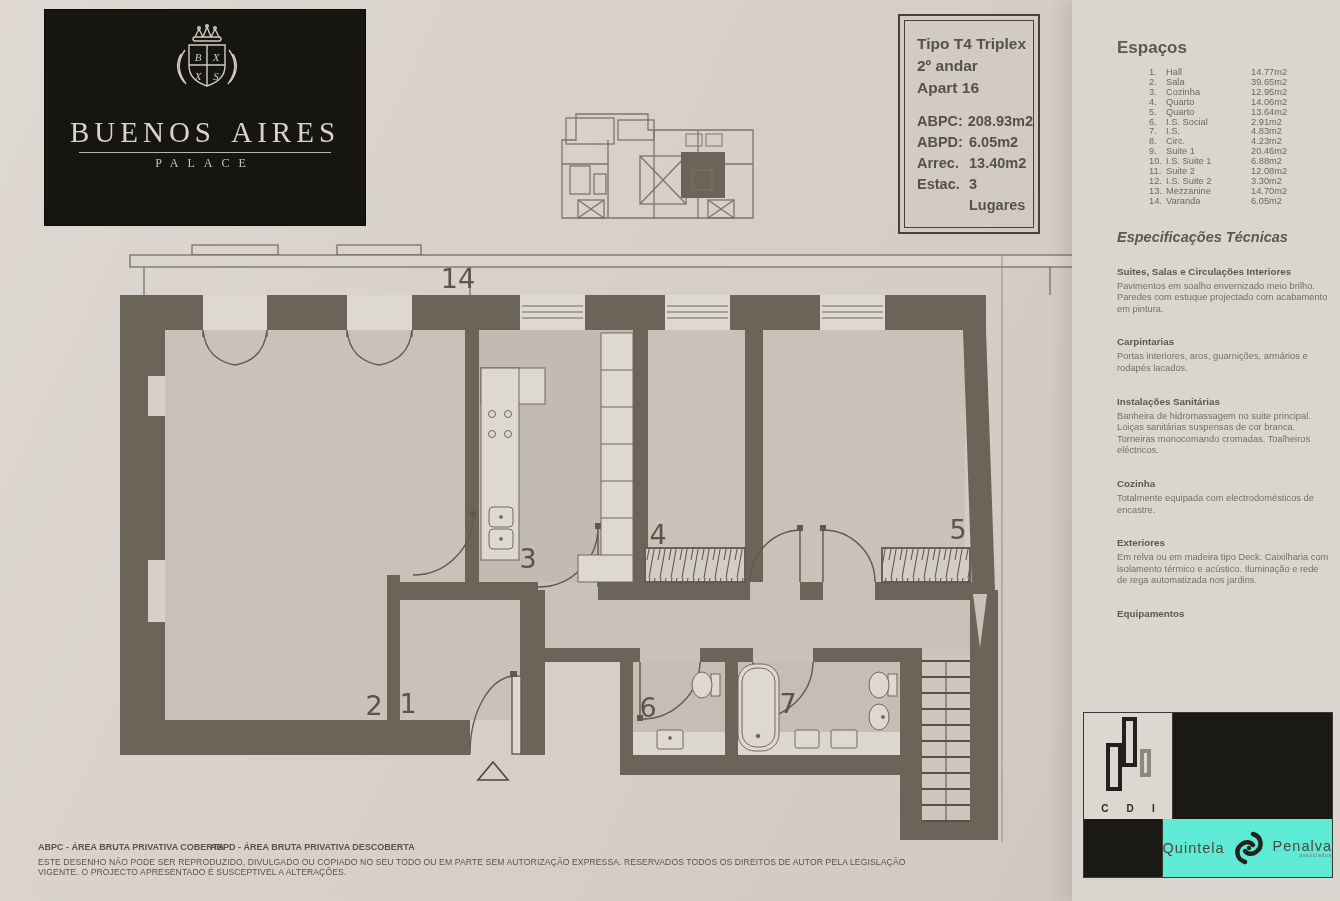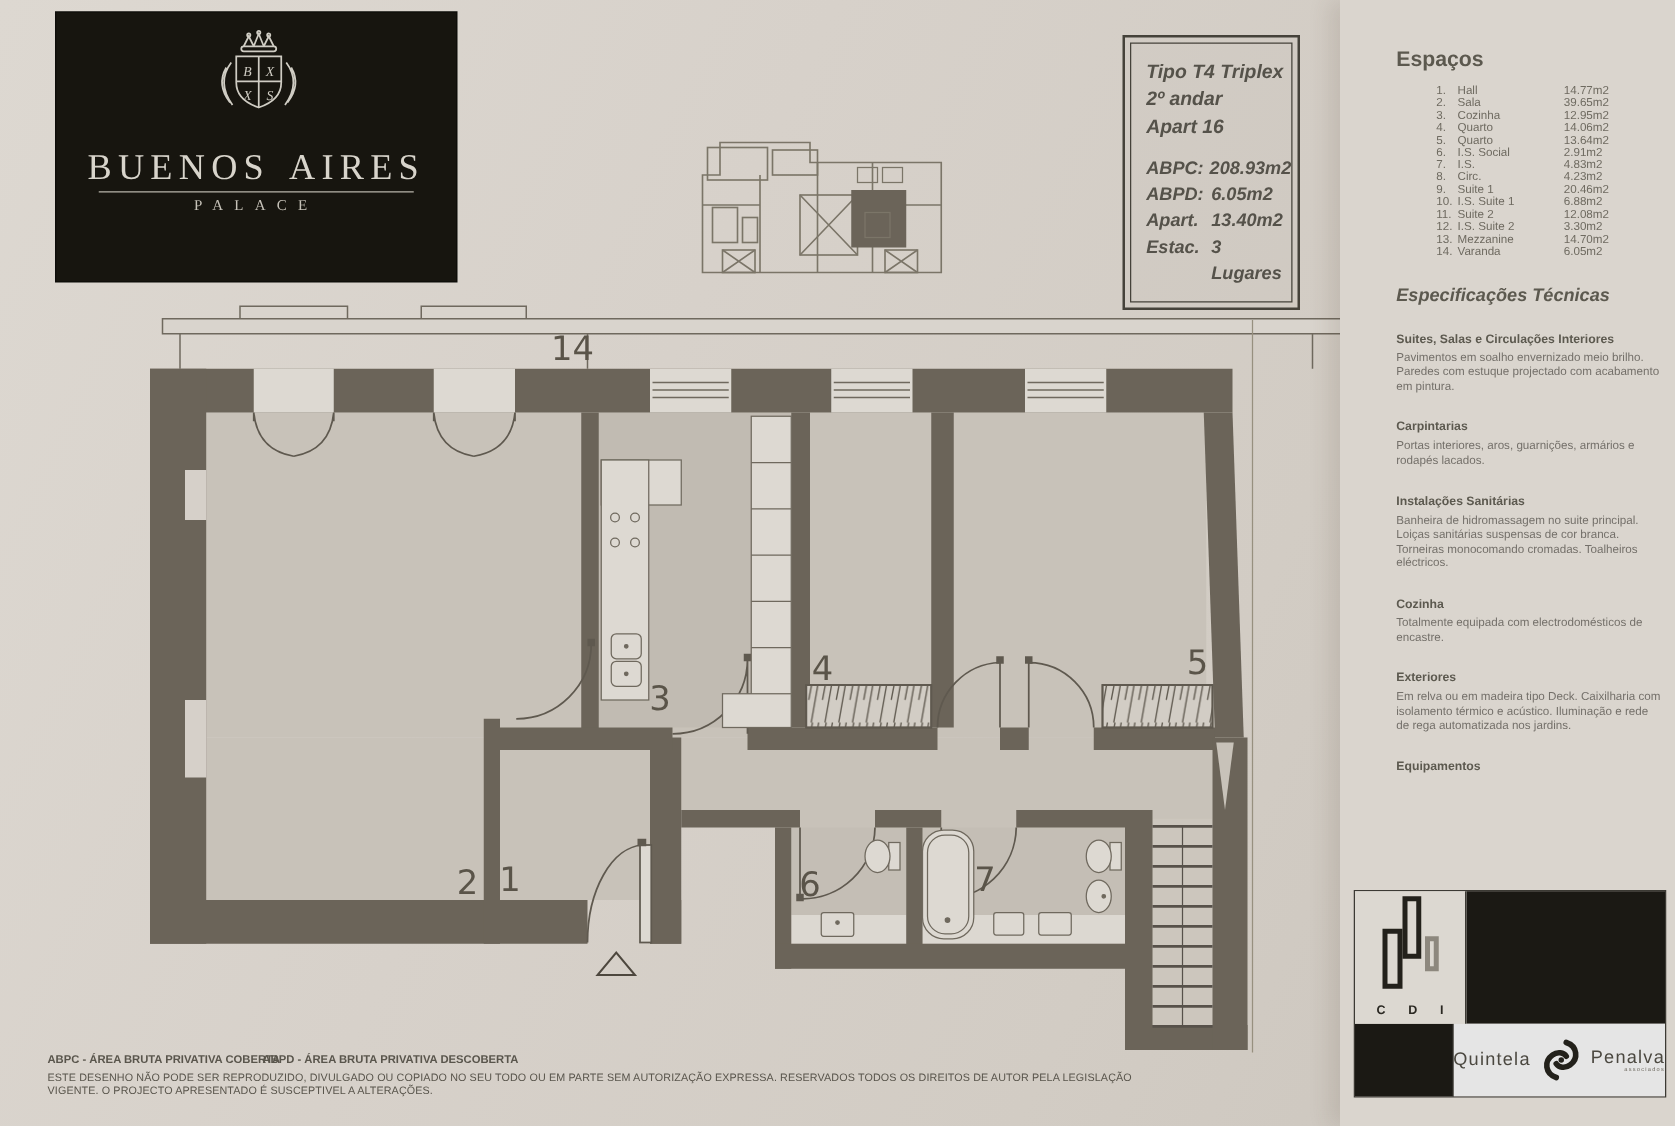--- a/index.html
+++ b/index.html
@@ -10,21 +10,21 @@
   .brand-box{position:absolute;left:45px;top:10px;width:320px;height:215px;background:#17150f;
              box-shadow:0 0 0 1px #0d0c09; text-align:center;color:#d3cfc6;}
   .brand-crest{margin-top:14px;}
   .brand-name{font-family:"Liberation Serif",serif;font-variant:small-caps;text-transform:lowercase;
               font-size:41px;letter-spacing:5px;line-height:40px;margin-top:2px;color:#d8d4cb;}
   .brand-rule{width:252px;height:1px;background:#b8b4aa;margin:4px auto 3px auto;}
   .brand-sub{font-family:"Liberation Serif",serif;font-size:12px;letter-spacing:9px;color:#c7c3b9;}
   
   .key-plan{position:absolute;left:548px;top:100px;}
   
-  .info-box{position:absolute;left:898px;top:28px;width:138px;height:216px;border:2px solid #45423a;background:rgba(0,0,0,0.01);font-style:italic;}
+  .info-box{position:absolute;left:898px;top:14px;width:138px;height:216px;border:2px solid #45423a;background:rgba(0,0,0,0.01);}
   .info-inner{position:absolute;left:4px;top:4px;right:4px;bottom:4px;border:1px solid #45423a;padding:12px 0 0 12px;}
   .info-line{font-size:15.5px;color:#55524a;line-height:22px;font-weight:600;}
   .info-specs{margin-top:12px;}
   .spec-row{display:flex;font-size:14.5px;color:#55524a;line-height:21px;font-weight:600;}
   .spec-label{width:52px;}
   .spec-value{flex:1;}
   
   .sidebar{position:absolute;left:1072px;top:0;width:268px;height:901px;background:#dad5ce;
            box-shadow:-9px 0 16px rgba(70,60,45,0.12);padding-left:21px;}
   .esp-heading{margin:38px 0 0 24px;font-size:17px;font-weight:700;color:#5c594f;}
@@ -40,21 +40,21 @@
   
   .agency-block{position:absolute;left:11px;top:712px;width:248px;height:164px;border:1px solid #3c3a34;
                 display:flex;flex-direction:column;}
   .ab-row1{display:flex;height:106px;}
   .ab-row2{display:flex;flex:1;}
   .cdi-cell{width:88px;background:#dcd8d1;border-right:1px solid #3c3a34;position:relative;}
   .cdi-letters{position:absolute;left:0;bottom:5px;width:100%;display:flex;justify-content:space-around;
                font-size:10px;font-weight:700;color:#2a2822;padding:0 8px;box-sizing:border-box;}
   .black-cell{flex:1;background:#1b1914;}
   .black-cell-sm{width:88px;background:#1b1914;border-right:1px solid #3c3a34;}
-  .qp-cell{flex:1;background:#e5e5e5;display:flex;align-items:center;justify-content:center;gap:7px;}
+  .qp-cell{flex:1;background:#5eead4;display:flex;align-items:center;justify-content:center;gap:7px;}
   .qp-name{font-size:14.5px;color:#4b4840;letter-spacing:1px;}
   .qp-right{display:flex;flex-direction:column;align-items:flex-start;}
   .qp-tag{font-size:4.5px;color:#6e6a60;letter-spacing:1px;margin-top:-1px;align-self:flex-end;}
   
   .footer-abbr{position:absolute;left:38px;top:842px;font-size:9px;font-weight:700;color:#59554c;}
   .footer-abbr2{position:absolute;left:210px;top:842px;font-size:9px;font-weight:700;color:#59554c;}
   .footer-disc{position:absolute;left:38px;top:857px;width:900px;font-size:8.6px;font-weight:400;color:#59554c;letter-spacing:0.1px;}
   
   .plan{position:absolute;left:118px;top:238px;}
   .plan text{font-family:"DejaVu Sans",sans-serif;fill:#5a5449;}
@@ -124,21 +124,21 @@
       <div class="info-specs">
         <div class="spec-row">
           <span class="spec-label">ABPC:</span>
           <span class="spec-value">208.93m2</span>
           </div>
         <div class="spec-row">
           <span class="spec-label">ABPD:</span>
           <span class="spec-value">6.05m2</span>
           </div>
         <div class="spec-row">
-          <span class="spec-label">Apart.</span>
+          <span class="spec-label">Arrec.</span>
           <span class="spec-value">13.40m2</span>
           </div>
         <div class="spec-row">
           <span class="spec-label">Estac.</span>
           <span class="spec-value">3 Lugares</span>
           </div>
       </div>
     </div>
   </div>
 

